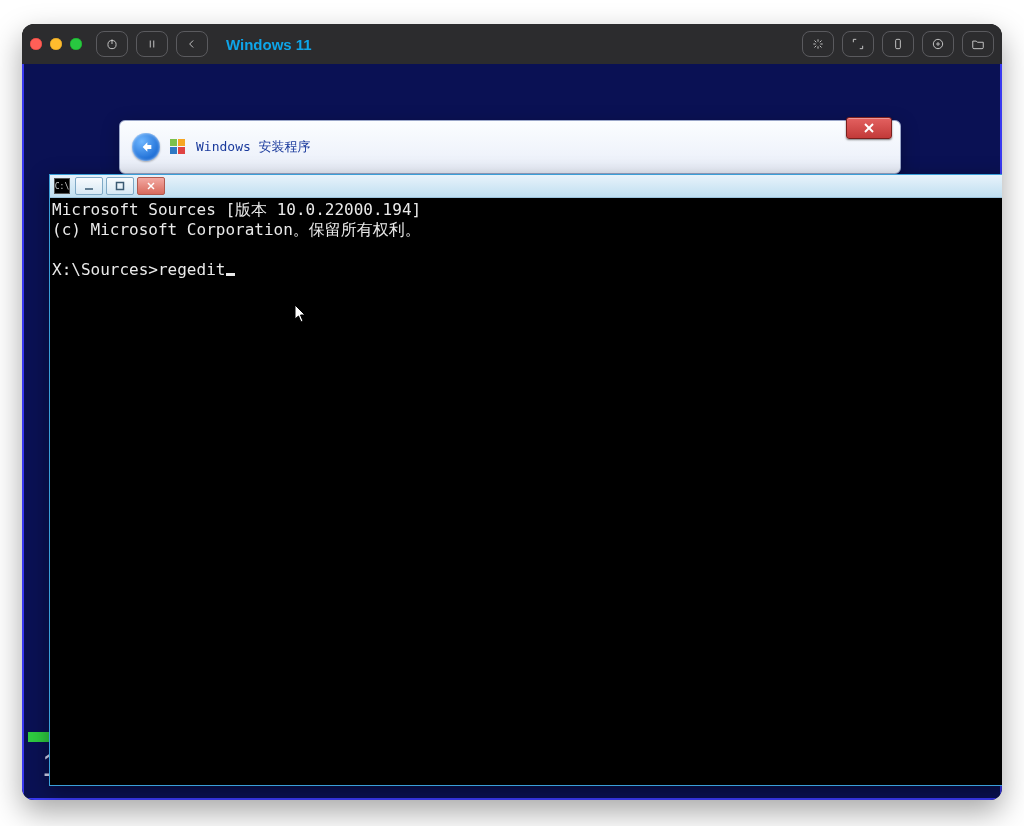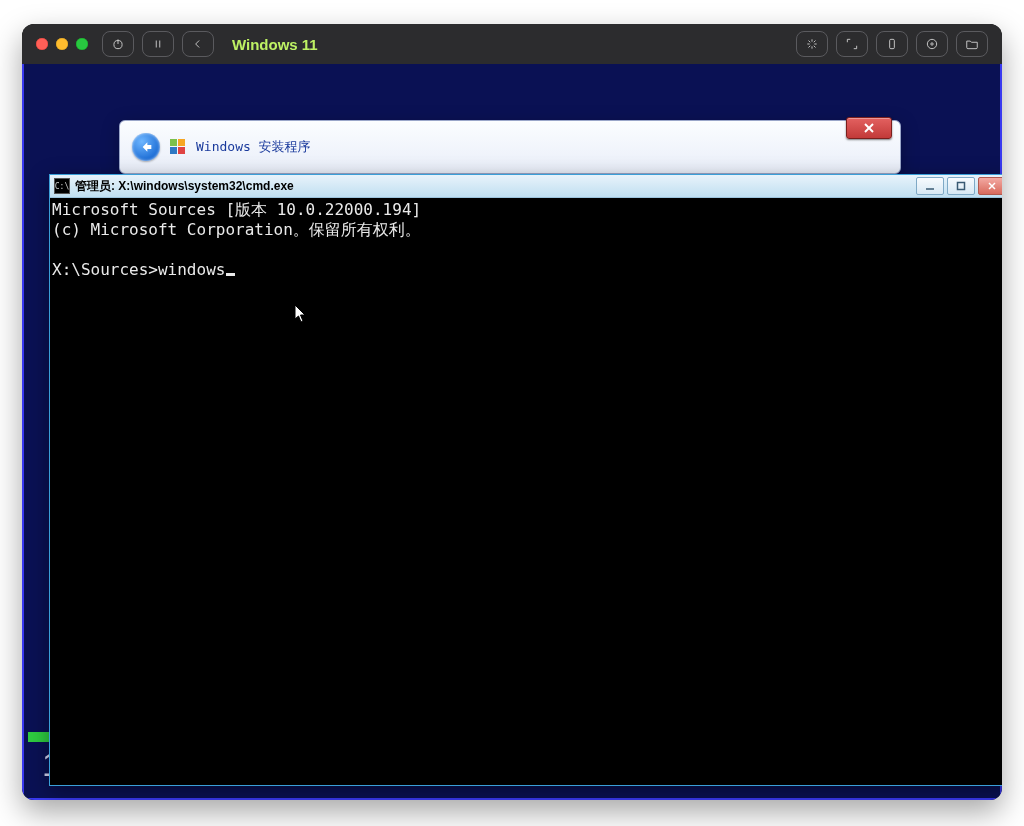--- a/index.html
+++ b/index.html
@@ -20,22 +20,22 @@
   .stage{width:1024px;height:826px;position:relative;background:#fff;}
 
   
   .mac-window{
     position:absolute;left:22px;top:24px;width:980px;height:776px;
     background:#000;border-radius:12px;overflow:hidden;
     box-shadow:0 12px 30px rgba(0,0,0,.35);
   }
   .mac-titlebar{
     height:40px;background:var(--mac-titlebar);
-    display:flex;align-items:center;padding:0 14px;gap:8px;
-    color:#bef264;font-size:15px;font-weight:600;
+    display:flex;align-items:center;padding:0 8px;gap:8px;
+    color:#0ea5e9;font-size:15px;font-weight:600;
   }
   .traffic{display:flex;gap:8px;margin-right:6px;}
   .dot{width:12px;height:12px;border-radius:50%;}
   .dot.red{background:#ff5f57;box-shadow:inset 0 0 0 .5px #e0443e;}
   .dot.yellow{background:#febc2e;box-shadow:inset 0 0 0 .5px #d79f24;}
   .dot.green{background:#28c840;box-shadow:inset 0 0 0 .5px #1aab29;}
   .mac-btn{
     width:30px;height:24px;border:1px solid #5a5a5e;border-radius:8px;
     display:flex;align-items:center;justify-content:center;color:#bbb;
     background:transparent;
@@ -230,21 +230,20 @@
               <rect x="8" y="8" width="7" height="7" fill="#e04343"></rect>
             </svg>
           </span>
           <span>Windows 安装程序</span>
         </div>
       </div>
 
       <div class="cmd">
         <div class="cmd-titlebar">
           <span class="cmd-icon">C:\</span>
-          <span class="cmd-title-text">管理员: X:\windows\system32\cmd.exe</span>
           <div class="cmd-winbtns">
             <div class="cmd-winbtn">
               <svg viewBox="0 0 10 10">
                   <line x1="1" y1="8" x2="9" y2="8"></line>
                 </svg>
             </div>
             <div class="cmd-winbtn">
               <svg viewBox="0 0 10 10">
                   <rect x="1.5" y="1.5" width="7" height="7"></rect>
                 </svg>
@@ -253,21 +252,21 @@
               <svg viewBox="0 0 10 10">
                   <line x1="2" y1="2" x2="8" y2="8"></line>
                   <line x1="8" y1="2" x2="2" y2="8"></line>
                 </svg>
             </div>
           </div>
         </div>
         <div class="cmd-body"><span>Microsoft Sources [版本 10.0.22000.194]</span>
 <span>(c) Microsoft Corporation。保留所有权利。</span>
 
-<span>X:\Sources&gt;</span><span>windows</span><span class="cursor"></span></div>
+<span>X:\Sources&gt;</span><span>regedit</span><span class="cursor"></span></div>
       </div>
 
       <div class="mouse">
         <svg viewBox="0 0 14 20">
           <path d="M1 1 L1 15 L4.5 12 L7 18 L9 17 L6.5 11 L11 11 Z" fill="#fff" stroke="#000" stroke-width="1"></path>
         </svg>
       </div>
 
     </div>
   </div>

